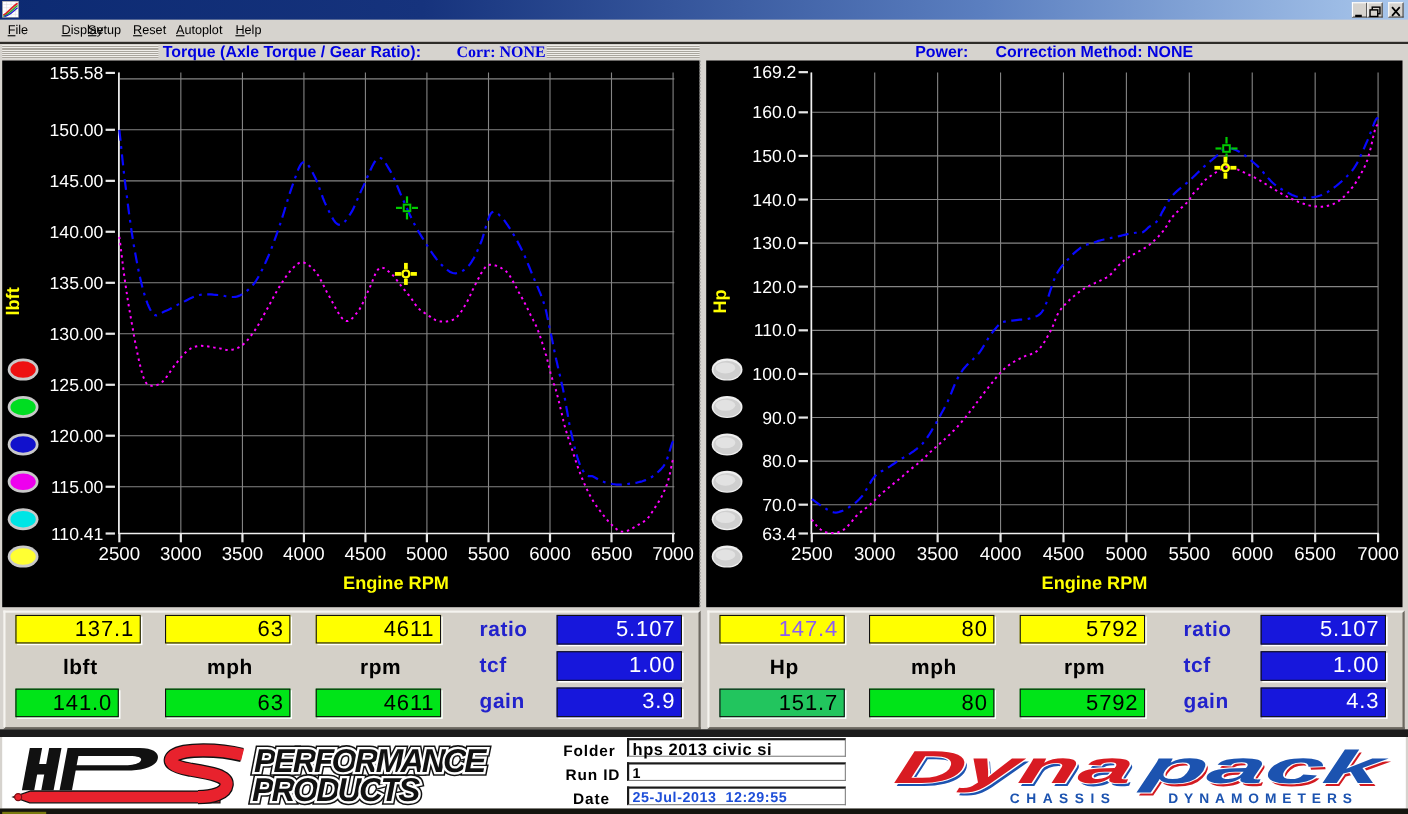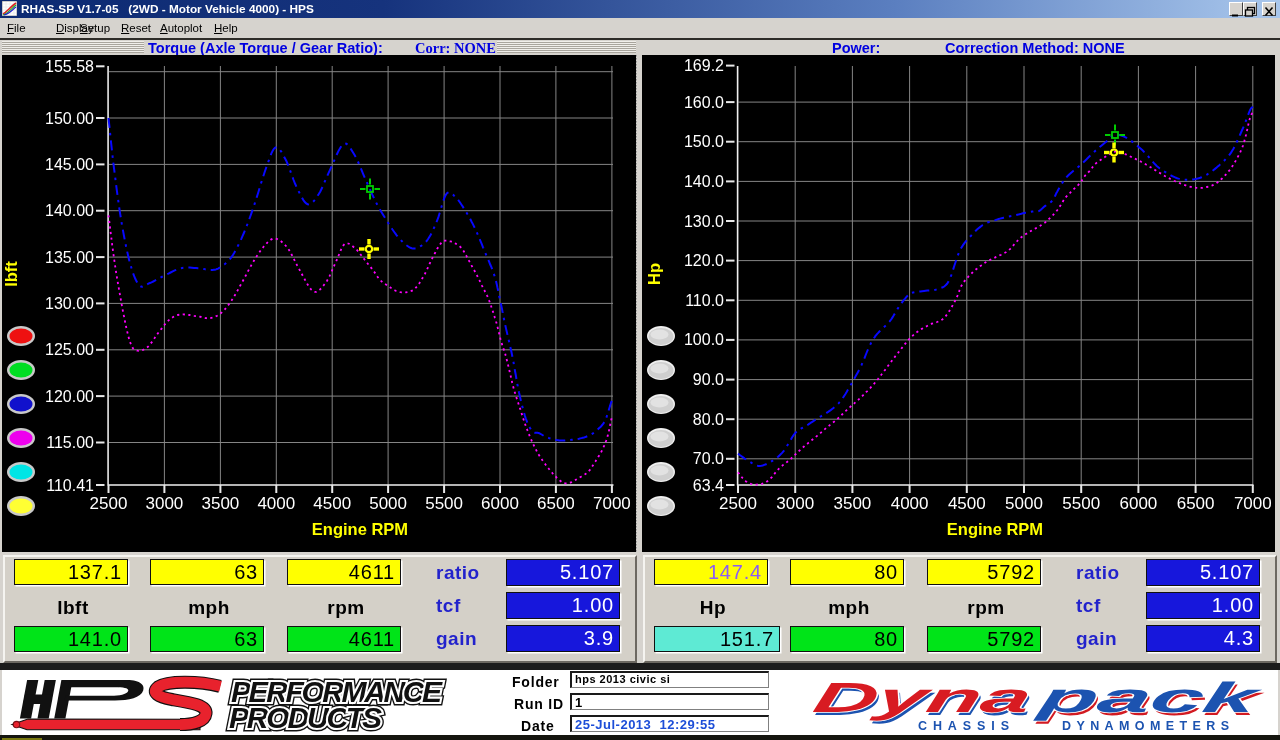--- a/index.html
+++ b/index.html
@@ -8,21 +8,20 @@
 <body>
 <div class="abs" style="left:0;top:0;width:1280px;height:18px;
 background:linear-gradient(90deg,#0c2a72 0%,#16337d 30%,#5b7fc0 70%,#a9c7ec 100%);">
 <svg width="15" height="15" style="position:absolute;left:2px;top:1px;">
       <rect width="15" height="15" fill="#fff" stroke="#999" stroke-width="1"></rect>
       <path d="M1 12 L14 12 M1 9 L14 9 M1 6 L14 6 M1 3 L14 3 M4 1 L4 14 M8 1 L8 14 M12 1 L12 14" stroke="#ddd" stroke-width="0.5"></path>
       <path d="M1 13 C5 11 8 6 14 2" stroke="#d22" stroke-width="1.6" fill="none"></path>
       <path d="M1 14 C6 12 9 8 14 4" stroke="#2a2" stroke-width="1.2" fill="none"></path>
       <path d="M2 14 C7 13 10 9 14 6" stroke="#22c" stroke-width="1.2" fill="none"></path>
     </svg>
-<div class="abs" style="left:21px;top:2px;font-size:11.8px;font-weight:bold;color:#fff;">RHAS-SP V1.7-05&nbsp;&nbsp;&nbsp;(2WD - Motor Vehicle 4000) - HPS</div>
 <div style="position:absolute;left:1229px;top:2px;width:14px;height:14px;background:#d6d3ce;border-top:1px solid #fff;border-left:1px solid #fff;border-right:1px solid #404040;border-bottom:1px solid #404040;box-sizing:border-box;"><svg width="12" height="11">
         <line x1="2" y1="9.5" x2="8" y2="9.5" stroke="#000" stroke-width="2"></line>
       </svg></div>
     <div style="position:absolute;left:1243px;top:2px;width:14px;height:14px;background:#d6d3ce;border-top:1px solid #fff;border-left:1px solid #fff;border-right:1px solid #404040;border-bottom:1px solid #404040;box-sizing:border-box;"><svg width="12" height="11">
         <rect x="3.5" y="1.5" width="7" height="6" fill="none" stroke="#000" stroke-width="1.3"></rect>
         <rect x="1.5" y="4" width="7" height="6" fill="#d6d3ce" stroke="#000" stroke-width="1.3"></rect>
       </svg></div>
     <div style="position:absolute;left:1262px;top:2px;width:14px;height:14px;background:#d6d3ce;border-top:1px solid #fff;border-left:1px solid #fff;border-right:1px solid #404040;border-bottom:1px solid #404040;box-sizing:border-box;"><svg width="12" height="11">
         <path d="M2.5 1.5 L9.5 9.5 M9.5 1.5 L2.5 9.5" stroke="#000" stroke-width="1.6"></path>
       </svg></div>
@@ -34,21 +33,21 @@
     <div style="position:absolute;left:121px;top:4px;font-size:11.5px;color:#000;"><span style="text-decoration:underline;">R</span>eset</div>
     <div style="position:absolute;left:160px;top:4px;font-size:11.5px;color:#000;"><span style="text-decoration:underline;">A</span>utoplot</div>
     <div style="position:absolute;left:214px;top:4px;font-size:11.5px;color:#000;"><span style="text-decoration:underline;">H</span>elp</div>
   </div>
 <div class="abs" style="left:0;top:38px;width:1280px;height:17px;background:#d6d3ce;border-top:2px solid #2e2c28;box-sizing:border-box;"></div>
 <div class="abs" style="left:2px;top:41px;width:142px;height:12px;background:repeating-linear-gradient(180deg,#f0eeea 0px,#f0eeea 1px,#a9a59d 1px,#a9a59d 2px);"></div>
 <div class="abs" style="left:497px;top:41px;width:139px;height:12px;background:repeating-linear-gradient(180deg,#f0eeea 0px,#f0eeea 1px,#a9a59d 1px,#a9a59d 2px);"></div>
 <div class="abs" style="left:148px;top:39.5px;font-size:14.5px;font-weight:bold;color:#0000e0;">Torque (Axle Torque / Gear Ratio):</div>
 <div class="abs" style="left:415px;top:39.5px;font-size:14.5px;font-weight:bold;color:#0000e0;font-family:Liberation Serif, serif;">Corr: NONE</div>
 <div class="abs" style="left:832px;top:39.5px;font-size:14.5px;font-weight:bold;color:#0000e0;">Power:</div>
-<div class="abs" style="left:905px;top:39.5px;font-size:14.5px;font-weight:bold;color:#0000e0;margin-left:40px;">Correction Method: NONE</div>
+<div class="abs" style="left:905px;top:39.5px;font-size:14.5px;font-weight:bold;color:#0000e0;">Correction Method: NONE</div>
 <svg class="abs" style="left:0;top:0;" width="1280" height="740" font-family="'Liberation Sans',sans-serif">
 <rect x="2" y="55" width="634" height="497" fill="#000000"></rect>
 <rect x="642" y="55" width="633" height="497" fill="#000000"></rect>
 <line x1="636.5" y1="55" x2="636.5" y2="552" stroke="#9a9a9a" stroke-width="1" stroke-dasharray="1.5,1.5"></line>
 <line x1="108.5" y1="66" x2="108.5" y2="485" stroke="#858585" stroke-width="1"></line>
 <line x1="164.4" y1="66" x2="164.4" y2="485" stroke="#858585" stroke-width="1"></line>
 <line x1="220.4" y1="66" x2="220.4" y2="485" stroke="#858585" stroke-width="1"></line>
 <line x1="276.3" y1="66" x2="276.3" y2="485" stroke="#858585" stroke-width="1"></line>
 <line x1="332.2" y1="66" x2="332.2" y2="485" stroke="#858585" stroke-width="1"></line>
 <line x1="388.1" y1="66" x2="388.1" y2="485" stroke="#858585" stroke-width="1"></line>
@@ -229,21 +228,21 @@
 <ellipse cx="661" cy="472.5" rx="12.5" ry="8.5" fill="#cfcfcf"></ellipse>
 <ellipse cx="659.5" cy="470.5" rx="9" ry="5" fill="#e2e2e2"></ellipse>
 <ellipse cx="661" cy="506" rx="14" ry="10" fill="#efefef"></ellipse>
 <ellipse cx="661" cy="506.5" rx="12.5" ry="8.5" fill="#cfcfcf"></ellipse>
 <ellipse cx="659.5" cy="504.5" rx="9" ry="5" fill="#e2e2e2"></ellipse>
 </svg>
 <div style="position:absolute;left:3px;top:555px;width:634px;height:108px;background:#d4d0c8;border-top:2px solid #f5f4f0;border-left:2px solid #f5f4f0;border-right:2px solid #6c6861;border-bottom:2px solid #6c6861;box-sizing:border-box;"></div>
 <div style="position:absolute;left:14px;top:559px;width:114px;height:26px;background:#ffff00;border:1.5px solid #111;box-shadow:1.5px 1.5px 0 #ffffff;box-sizing:border-box;">
     <div style="position:absolute;right:5px;top:0.5px;font-size:20px;letter-spacing:0.8px;color:#000;">137.1</div>
   </div>
-<div style="position:absolute;left:14px;top:626px;width:114px;height:26px;background:#00e418;border:1.5px solid #111;box-shadow:1.5px 1.5px 0 #ffffff;box-sizing:border-box;">
+<div style="position:absolute;left:14px;top:626px;width:94px;height:26px;background:#00e418;border:1.5px solid #111;box-shadow:1.5px 1.5px 0 #ffffff;box-sizing:border-box;">
     <div style="position:absolute;right:5px;top:0.5px;font-size:20px;letter-spacing:0.8px;color:#000;">141.0</div>
   </div>
 <div style="position:absolute;left:150px;top:559px;width:114px;height:26px;background:#ffff00;border:1.5px solid #111;box-shadow:1.5px 1.5px 0 #ffffff;box-sizing:border-box;">
     <div style="position:absolute;right:5px;top:0.5px;font-size:20px;letter-spacing:0.8px;color:#000;">63</div>
   </div>
 <div style="position:absolute;left:150px;top:626px;width:114px;height:26px;background:#00e418;border:1.5px solid #111;box-shadow:1.5px 1.5px 0 #ffffff;box-sizing:border-box;">
     <div style="position:absolute;right:5px;top:0.5px;font-size:20px;letter-spacing:0.8px;color:#000;">63</div>
   </div>
 <div style="position:absolute;left:287px;top:559px;width:114px;height:26px;background:#ffff00;border:1.5px solid #111;box-shadow:1.5px 1.5px 0 #ffffff;box-sizing:border-box;">
     <div style="position:absolute;right:5px;top:0.5px;font-size:20px;letter-spacing:0.8px;color:#000;">4611</div>
@@ -263,21 +262,21 @@
     <div style="position:absolute;right:5px;top:0.5px;font-size:20px;letter-spacing:0.8px;color:#fff;">1.00</div>
   </div>
 <div style="position:absolute;left:436px;top:628px;transform:;font-size:19px;font-weight:bold;color:#2222cc;white-space:nowrap;letter-spacing:0.5px;">gain</div>
 <div style="position:absolute;left:506px;top:625px;width:114px;height:27px;background:#1717dc;border:1.5px solid #111;box-shadow:1.5px 1.5px 0 #ffffff;box-sizing:border-box;">
     <div style="position:absolute;right:5px;top:0.5px;font-size:20px;letter-spacing:0.8px;color:#fff;">3.9</div>
   </div>
 <div style="position:absolute;left:643px;top:555px;width:634px;height:108px;background:#d4d0c8;border-top:2px solid #f5f4f0;border-left:2px solid #f5f4f0;border-right:2px solid #6c6861;border-bottom:2px solid #6c6861;box-sizing:border-box;"></div>
 <div style="position:absolute;left:654px;top:559px;width:114px;height:26px;background:#ffff00;border:1.5px solid #111;box-shadow:1.5px 1.5px 0 #ffffff;box-sizing:border-box;">
     <div style="position:absolute;right:5px;top:0.5px;font-size:20px;letter-spacing:0.8px;color:#8b5cf6;">147.4</div>
   </div>
-<div style="position:absolute;left:654px;top:626px;width:126px;height:26px;background:#5eead4;border:1.5px solid #111;box-shadow:1.5px 1.5px 0 #ffffff;box-sizing:border-box;">
+<div style="position:absolute;left:654px;top:626px;width:114px;height:26px;background:#22c55e;border:1.5px solid #111;box-shadow:1.5px 1.5px 0 #ffffff;box-sizing:border-box;">
     <div style="position:absolute;right:5px;top:0.5px;font-size:20px;letter-spacing:0.8px;color:#000;">151.7</div>
   </div>
 <div style="position:absolute;left:790px;top:559px;width:114px;height:26px;background:#ffff00;border:1.5px solid #111;box-shadow:1.5px 1.5px 0 #ffffff;box-sizing:border-box;">
     <div style="position:absolute;right:5px;top:0.5px;font-size:20px;letter-spacing:0.8px;color:#000;">80</div>
   </div>
 <div style="position:absolute;left:790px;top:626px;width:114px;height:26px;background:#00e418;border:1.5px solid #111;box-shadow:1.5px 1.5px 0 #ffffff;box-sizing:border-box;">
     <div style="position:absolute;right:5px;top:0.5px;font-size:20px;letter-spacing:0.8px;color:#000;">80</div>
   </div>
 <div style="position:absolute;left:927px;top:559px;width:114px;height:26px;background:#ffff00;border:1.5px solid #111;box-shadow:1.5px 1.5px 0 #ffffff;box-sizing:border-box;">
     <div style="position:absolute;right:5px;top:0.5px;font-size:20px;letter-spacing:0.8px;color:#000;">5792</div>
@@ -337,16 +336,16 @@
 <text x="24" y="45" font-size="42" fill="#1c53b0" textLength="216" lengthAdjust="spacingAndGlyphs">Dyna</text>
 <text x="250" y="45" font-size="42" fill="#d21a21" textLength="216" lengthAdjust="spacingAndGlyphs">pack</text>
 <text x="21" y="42" font-size="42" fill="#d81b22" stroke="#fff" stroke-width="1.6" paint-order="stroke" textLength="216" lengthAdjust="spacingAndGlyphs">Dyna</text>
 <text x="247" y="42" font-size="42" fill="#1c53b0" stroke="#fff" stroke-width="1.6" paint-order="stroke" textLength="216" lengthAdjust="spacingAndGlyphs">pack</text>
 </g>
 <text x="118" y="60" font-size="12.5" font-style="normal" fill="#1c53b0" letter-spacing="5.9">CHASSIS</text>
 <text x="262" y="60" font-size="12.5" font-style="normal" fill="#1c53b0" letter-spacing="5.4">DYNAMOMETERS</text>
 </g>
 </svg>
 <div style="position:absolute;left:512px;top:674px;transform:;font-size:14px;font-weight:bold;color:#000;white-space:nowrap;letter-spacing:0.8px;">Folder</div>
-<div style="position:absolute;left:570px;top:671px;width:199px;height:17px;background:#fff;border-top:2px solid #1a1a1a;border-left:2px solid #1a1a1a;border-right:1px solid #808080;border-bottom:1px solid #808080;box-sizing:border-box;font-size:11px;font-weight:bold;padding-left:3px;color:#000;letter-spacing:0.5px;">hps 2013 civic si</div>
+<div style="position:absolute;left:570px;top:671px;width:199px;height:17px;background:#fff;border-top:2px solid #1a1a1a;border-left:2px solid #1a1a1a;border-right:1px solid #808080;border-bottom:1px solid #808080;box-sizing:border-box;font-size:15px;font-weight:bold;padding-left:3px;color:#000;letter-spacing:0.5px;">hps 2013 civic si</div>
 <div style="position:absolute;left:514px;top:696px;transform:;font-size:14px;font-weight:bold;color:#000;white-space:nowrap;letter-spacing:0.8px;">Run ID</div>
 <div style="position:absolute;left:570px;top:693px;width:199px;height:17px;background:#fff;border-top:2px solid #1a1a1a;border-left:2px solid #1a1a1a;border-right:1px solid #808080;border-bottom:1px solid #808080;box-sizing:border-box;font-size:13px;font-weight:bold;padding-left:3px;color:#000;letter-spacing:0.5px;">1</div>
 <div style="position:absolute;left:521px;top:718px;transform:;font-size:14px;font-weight:bold;color:#000;white-space:nowrap;letter-spacing:0.8px;">Date</div>
 <div style="position:absolute;left:570px;top:715px;width:199px;height:17px;background:#fff;border-top:2px solid #1a1a1a;border-left:2px solid #1a1a1a;border-right:1px solid #808080;border-bottom:1px solid #808080;box-sizing:border-box;font-size:13px;font-weight:bold;padding-left:3px;color:#1d4ed8;letter-spacing:0.5px;">25-Jul-2013&nbsp;&nbsp;12:29:55</div>
 </body></html>

